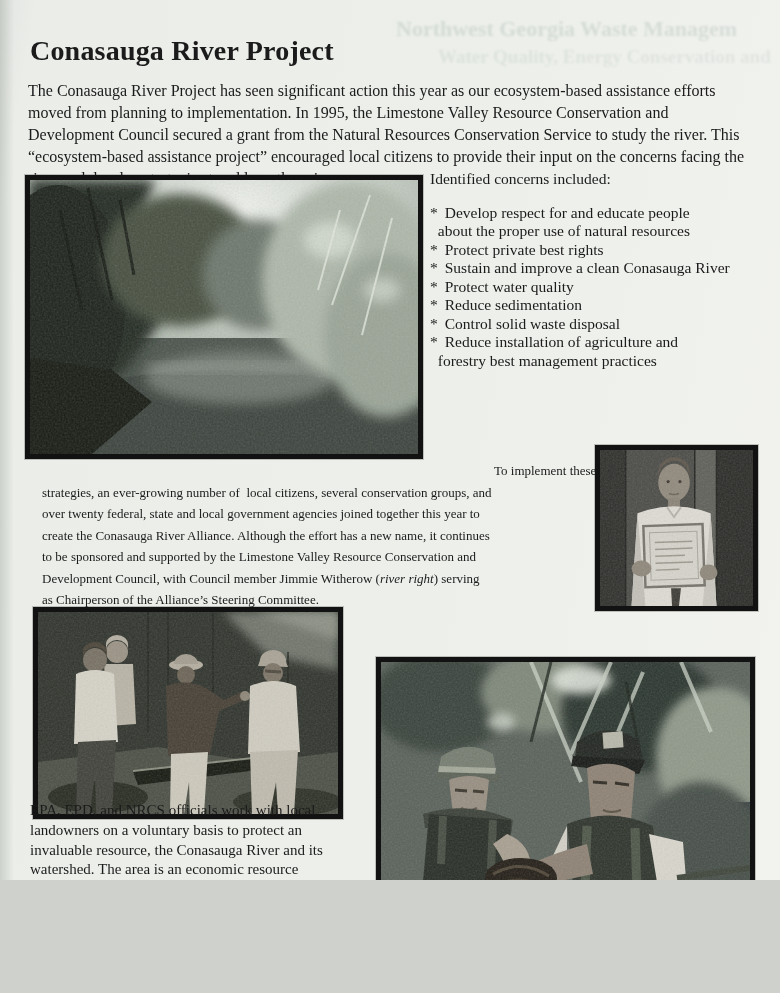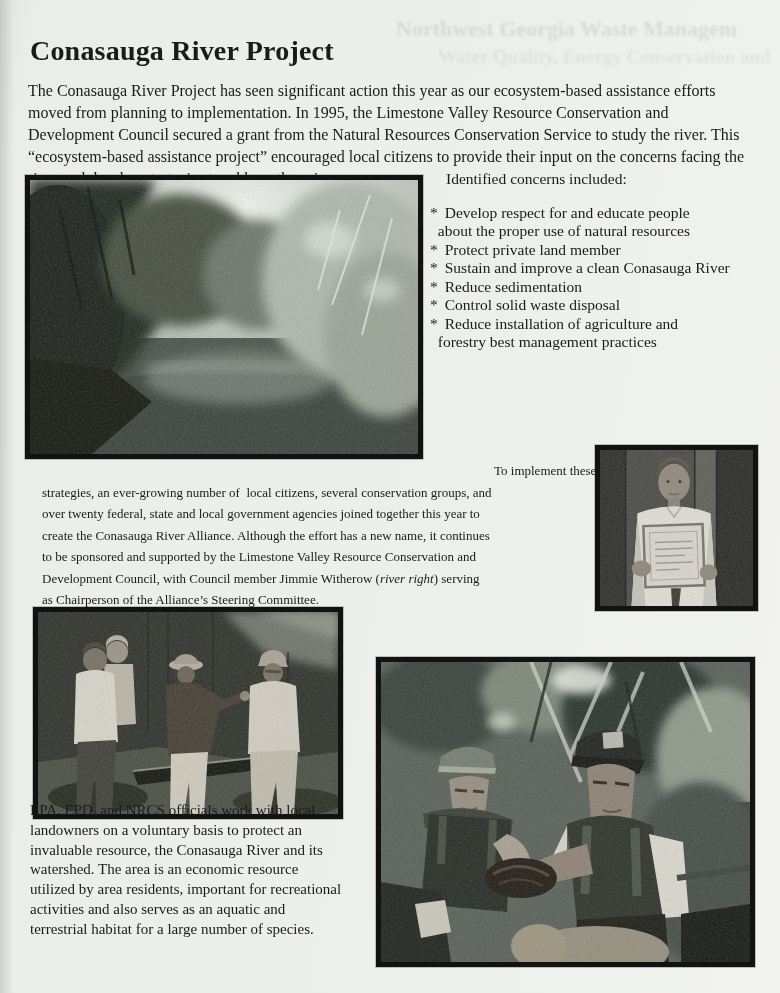--- a/index.html
+++ b/index.html
@@ -1,17 +1,17 @@
 <!DOCTYPE html>
 <html><head>
 <meta charset="utf-8">
 <style>
   html,body{margin:0;padding:0;background:#cfd2cc;}
   .page{
-    position:relative; width:780px; height:993px; overflow:hidden;
+    position:relative; width:780px; height:880px; overflow:hidden;
     background:linear-gradient(100deg,#e2e5e1 0%, #eaede8 4%, #ecefea 55%, #f2f3ef 100%);
     font-family:"Liberation Serif", serif; color:#1b1b1b;
   }
   .page::before{ 
     content:""; position:absolute; left:0; top:0; width:14px; height:100%;
     background:linear-gradient(90deg, rgba(70,80,70,.18), rgba(70,80,70,0)); pointer-events:none;
   }
   .title{
     position:absolute; left:30px; top:16px; font-size:28px; font-weight:bold; letter-spacing:.2px;
   }
@@ -20,21 +20,21 @@
   }
   .ghost1{ left:396px; top:16px; font-size:22px; opacity:.15; }
   .ghost2{ left:438px; top:46px; font-size:19px; opacity:.09; }
   .para{ position:absolute; white-space:pre; }
   .intro{ left:28px; top:64px; width:748px; font-size:16px; line-height:22px; }
   .implement{ left:30px; top:447px; width:600px; font-size:13px; line-height:21.5px; text-indent:452px;margin-left:12px; }
   .epa{ left:30px; top:786px; width:352px; font-size:15px; line-height:19.8px; }
   .it{ font-style:italic; }
 
   .concerns{ position:absolute; left:430px; top:170px; width:336px; font-size:15.5px; line-height:18.5px; }
-  .concerns-heading{ margin-bottom:15px;margin-left:16px; }
+  .concerns-heading{ margin-bottom:15px; }
   .concern{ white-space:pre; }
   .star{ display:inline-block; margin-right:7px; }
 
   figure.photo{
     position:absolute; margin:0; box-sizing:border-box; background:#777;
     border:5px solid #121212; box-shadow:0 0 0 1px rgba(40,45,40,.25);
   }
   figure.photo svg{ display:block; width:100%; height:100%; }
   .photo-river   { left:25px;  top:175px; width:398px; height:284px; }
   .photo-witherow{ left:595px; top:445px; width:163px; height:166px; border-width:4px; }
@@ -90,22 +90,23 @@
       <path d="M0,178 L82,190 L122,222 L62,274 L0,274 Z" fill="#161a12"></path>
       <rect x="118" y="183" width="155" height="9" fill="#99a299" opacity="0.5" filter="url(#b1)"></rect>
       <rect width="388" height="274" filter="url(#g1)" opacity="0.2"></rect>
     </svg>
   </figure>
 
   <div class="concerns">
     <div class="concerns-heading">Identified concerns included:</div>
     <div class="concern"><span class="star">*</span><span>Develop respect for and educate people
   about the proper use of natural resources</span></div>
-    <div class="concern"><span class="star">*</span><span>Protect private land member</span></div>
+    <div class="concern"><span class="star">*</span><span>Protect private best rights</span></div>
     <div class="concern"><span class="star">*</span><span>Sustain and improve a clean Conasauga River</span></div>
+    <div class="concern"><span class="star">*</span><span>Protect water quality</span></div>
     <div class="concern"><span class="star">*</span><span>Reduce sedimentation</span></div>
     <div class="concern"><span class="star">*</span><span>Control solid waste disposal</span></div>
     <div class="concern"><span class="star">*</span><span>Reduce installation of agriculture and
   forestry best management practices</span></div>
   </div>
 
   <p class="para implement"><span>To implement these
 strategies, an ever-growing number of  local citizens, several conservation groups, and
 over twenty federal, state and local government agencies joined together this year to
 create the Conasauga River Alliance. Although the effort has a new name, it continues

